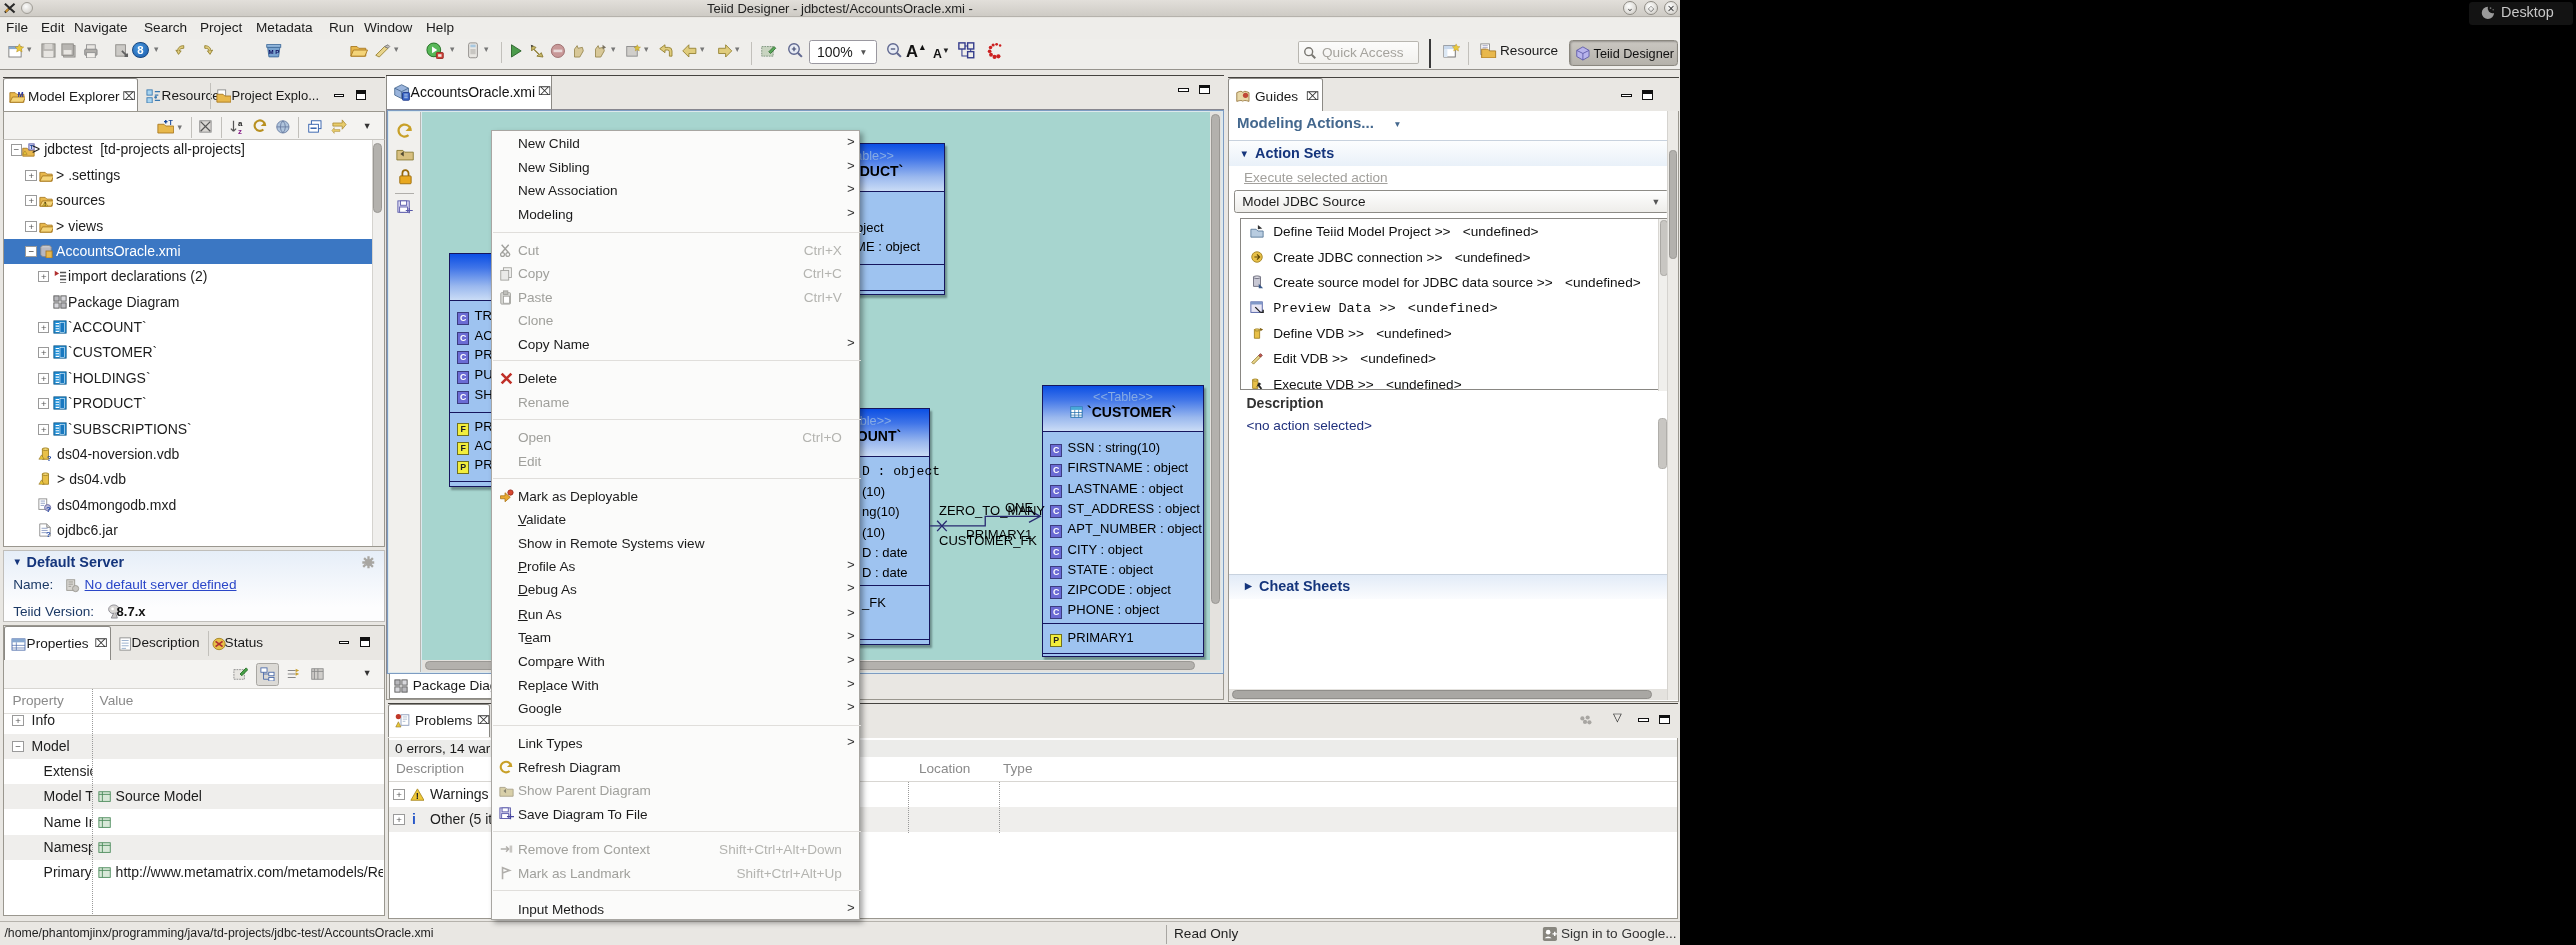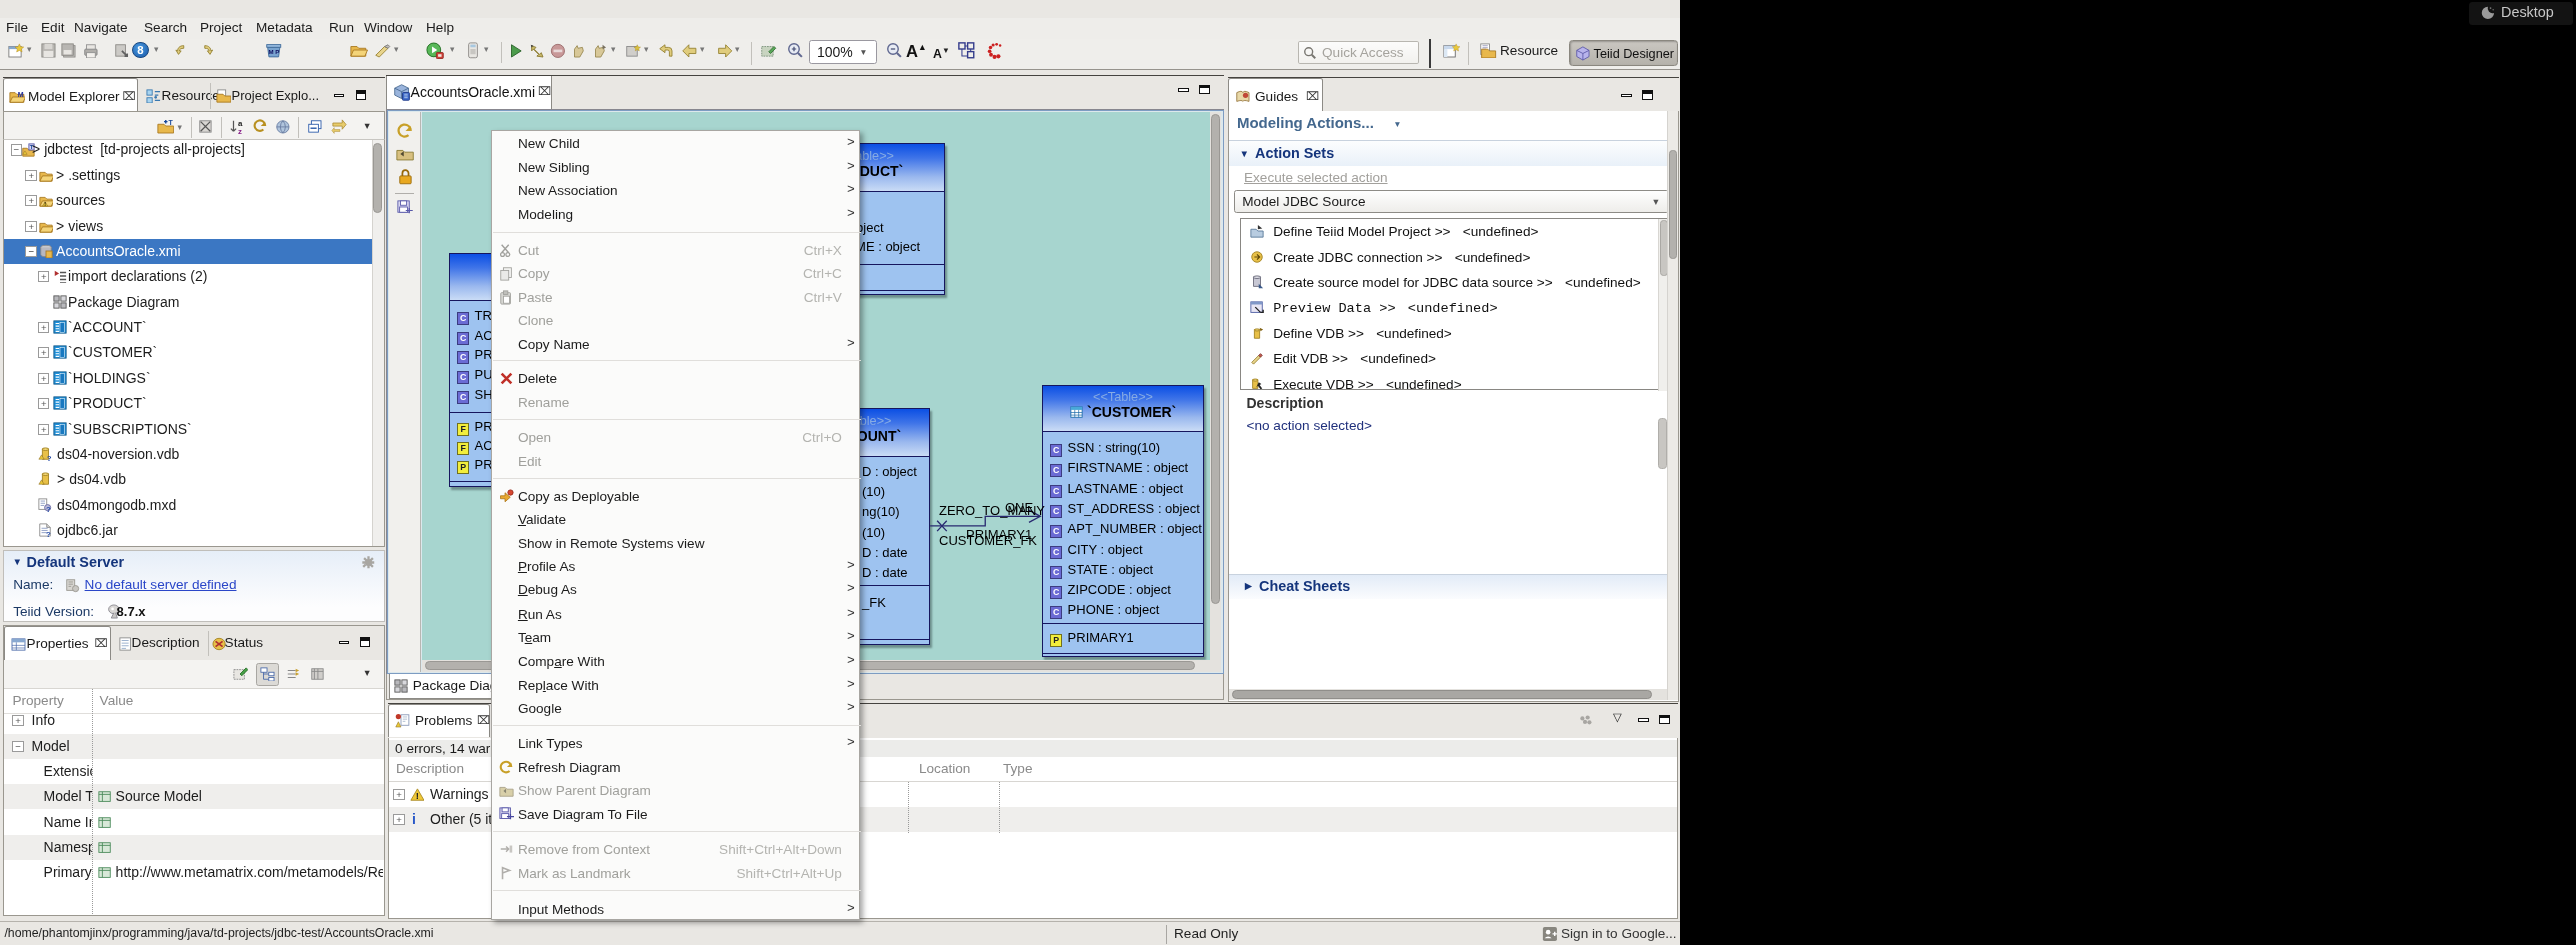--- a/index.html
+++ b/index.html
@@ -30,20 +30,31 @@
 .dgrow{position:absolute;height:20px;line-height:20px;font-size:13px;color:#000;white-space:nowrap;}
 .dgic{display:inline-block;width:12.3px;height:12.3px;border:0.9px solid #3c3c80;background:#6b6bd4;color:#fff;font-size:8.8px;line-height:11.4px;text-align:center;vertical-align:-1.7px;margin-right:5.3px;font-weight:bold;}
 .dgicy{display:inline-block;width:12.3px;height:12.3px;border:0.9px solid #707020;background:#f2ee3c;color:#222;font-size:8.8px;line-height:11.4px;text-align:center;vertical-align:-1.7px;margin-right:5.3px;font-weight:bold;}
 .dgsep{position:absolute;left:0;width:100%;height:0.9px;background:#16165e;}
 .scroll-v{position:absolute;width:11.4px;background:#efeeec;border-left:0.9px solid #d5d3cf;}
 .thumb-v{position:absolute;left:0.9px;width:8.8px;background:#b3b1ad;border:0.9px solid #9a9894;border-radius:4.4px;}
 </style>
 </head>
 <body>
 <div id="win">
+<div class="a" style="left:0;top:0;width:1680px;height:16.6px;background:linear-gradient(#e2dfda,#cecbc5);border-bottom:0.9px solid #b5b2ac;">
+  <svg class="a" style="left:3.5px;top:1.8px" width="12.3" height="12.3" viewBox="0 0 14 14">
+        <path d="M1 2 L12 12 M12 2 L1 12" stroke="#2a2a2a" stroke-width="2.4"></path>
+        <path d="M2 11 L5 8" stroke="#c89030" stroke-width="2.4"></path>
+      </svg>
+  <div class="a" style="left:21px;top:1.8px;width:12.3px;height:12.3px;border-radius:50%;background:radial-gradient(circle at 40% 35%,#fbfbfa,#c9c6c0);border:0.9px solid #a19e97;"></div>
+  <div class="a" style="left:0;top:0.9px;width:1680px;text-align:center;font-size:13px;color:#1f1f1f;">Teiid Designer - jdbctest/AccountsOracle.xmi -</div>
+  <div class="a" style="left:1623px;top:0.9px;width:14px;height:14px;border-radius:50%;background:radial-gradient(circle at 40% 35%,#fdfdfc,#cbc8c2);border:0.9px solid #8f8c85;color:#444;font-size:8.8px;text-align:center;line-height:12.3px;">⌄</div>
+  <div class="a" style="left:1644px;top:0.9px;width:14px;height:14px;border-radius:50%;background:radial-gradient(circle at 40% 35%,#fdfdfc,#cbc8c2);border:0.9px solid #8f8c85;color:#444;font-size:7.9px;text-align:center;line-height:13px;">◇</div>
+  <div class="a" style="left:1664px;top:0.9px;width:14px;height:14px;border-radius:50%;background:radial-gradient(circle at 40% 35%,#fdfdfc,#cbc8c2);border:0.9px solid #8f8c85;color:#444;font-size:9.6px;text-align:center;line-height:13px;">✕</div>
+</div>
 <div class="a" style="left:0;top:17.5px;width:1680px;height:22px;background:#eeedea;font-size:13.6px;color:#1c1c1c;">
   <span class="a" style="left:6.1px;top:2.6px;">File</span>
   <span class="a" style="left:41px;top:2.6px;">Edit</span>
   <span class="a" style="left:74px;top:2.6px;">Navigate</span>
   <span class="a" style="left:144px;top:2.6px;">Search</span>
   <span class="a" style="left:200px;top:2.6px;">Project</span>
   <span class="a" style="left:256px;top:2.6px;">Metadata</span>
   <span class="a" style="left:329px;top:2.6px;">Run</span>
   <span class="a" style="left:364px;top:2.6px;">Window</span>
   <span class="a" style="left:426px;top:2.6px;">Help</span>
@@ -642,21 +653,21 @@
         <div class="dgrow" style="left:41px;top:74px;">ID : object</div>
         <div class="dgrow" style="left:53px;top:93px;">NAME : object</div>
         <div class="dgsep" style="top:120px;"></div>
         <div class="dgsep" style="top:146px;"></div>
       </div>
       <div class="dgtbl" style="left:371px;top:296px;width:137px;height:237px;">
         <div class="dghead" style="height:48px;">
               <div class="dgst" style="margin-top:5.3px;">&lt;&lt;Table&gt;&gt;</div>
               <div class="dgname">`ACCOUNT`</div>
             </div>
-        <div class="dgrow" style="left:68px;top:53px;">D : object</div>
+        <div class="dgrow" style="left:68px;top:53px;font-family:Liberation Mono, monospace;">D : object</div>
         <div class="dgrow" style="left:68px;top:73px;">(10)</div>
         <div class="dgrow" style="left:68px;top:93px;">ng(10)</div>
         <div class="dgrow" style="left:68px;top:114px;">(10)</div>
         <div class="dgrow" style="left:68px;top:134px;">D : date</div>
         <div class="dgrow" style="left:68px;top:154px;">D : date</div>
         <div class="dgsep" style="top:176px;"></div>
         <div class="dgrow" style="left:68px;top:184px;">_FK</div>
         <div class="dgsep" style="top:230px;"></div>
       </div>
       <div class="dgtbl" style="left:620px;top:273px;width:162px;height:272px;">
@@ -934,21 +945,21 @@
       </div>
   <div class="mi dis" style="top:319px;">
         <span class="lbl">Edit</span>
       </div>
   <div class="msep" style="top:347px;"></div>
   <div class="mi" style="top:354px;">
         <svg class="micon" viewBox="0 0 17 17" width="15" height="15">
           <path d="M2 9 h6 v-4 l7 6 -7 6 v-4 h-6z" fill="#e8a830" stroke="#a87010" transform="scale(0.85)"></path>
           <circle cx="13" cy="4" r="3" fill="#d84830" stroke="#982818"></circle>
         </svg>
-        <span class="lbl">Copy as Deployable</span>
+        <span class="lbl">Mark as Deployable</span>
       </div>
   <div class="mi" style="top:377px;">
         <span class="lbl"><u>V</u>alidate</span>
       </div>
   <div class="mi" style="top:401px;">
         <span class="lbl">Show in Remote Systems view</span>
       </div>
   <div class="mi" style="top:424px;">
         <span class="lbl"><u>P</u>rofile As</span>
         <span class="sub">&gt;</span>

